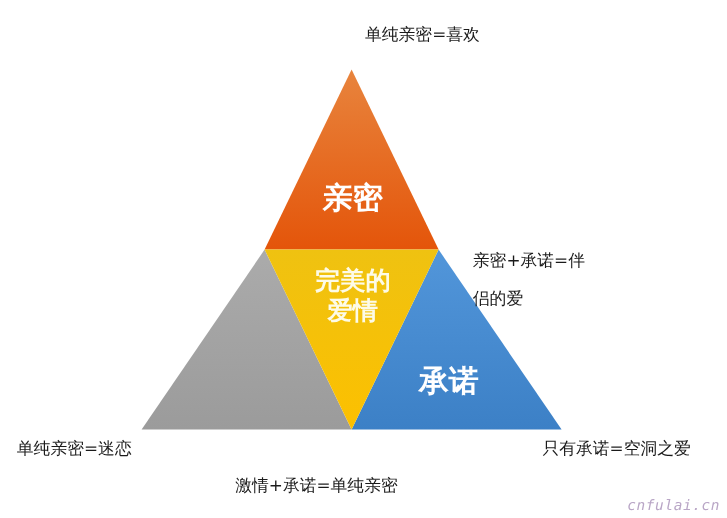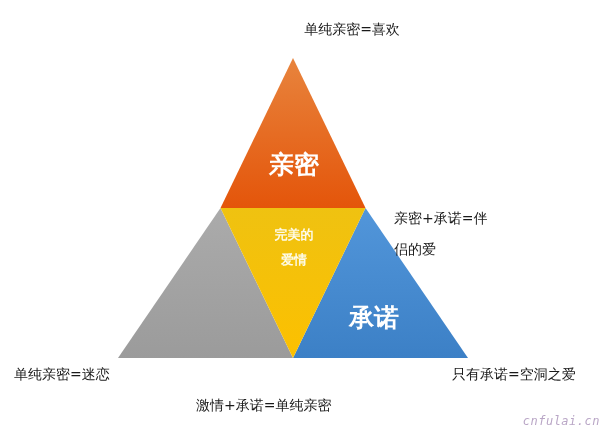--- a/index.html
+++ b/index.html
@@ -63,21 +63,21 @@
     left: 328px;
     top: 303px;
     width: 92px;
     font-size: 25px;
     line-height: 30px;
   }
   #label-perfect {
     left: 246px;
     top: 222px;
     width: 96px;
-    font-size: 13px;
+    font-size: 21px;
     line-height: 25px;
     font-weight: bold;
     color: #fdfbe8;
   }
   #lbl-top {
     left: 232px;
     top: 14px;
     width: 200px;
     text-align: center;
     margin-left: 20px;

